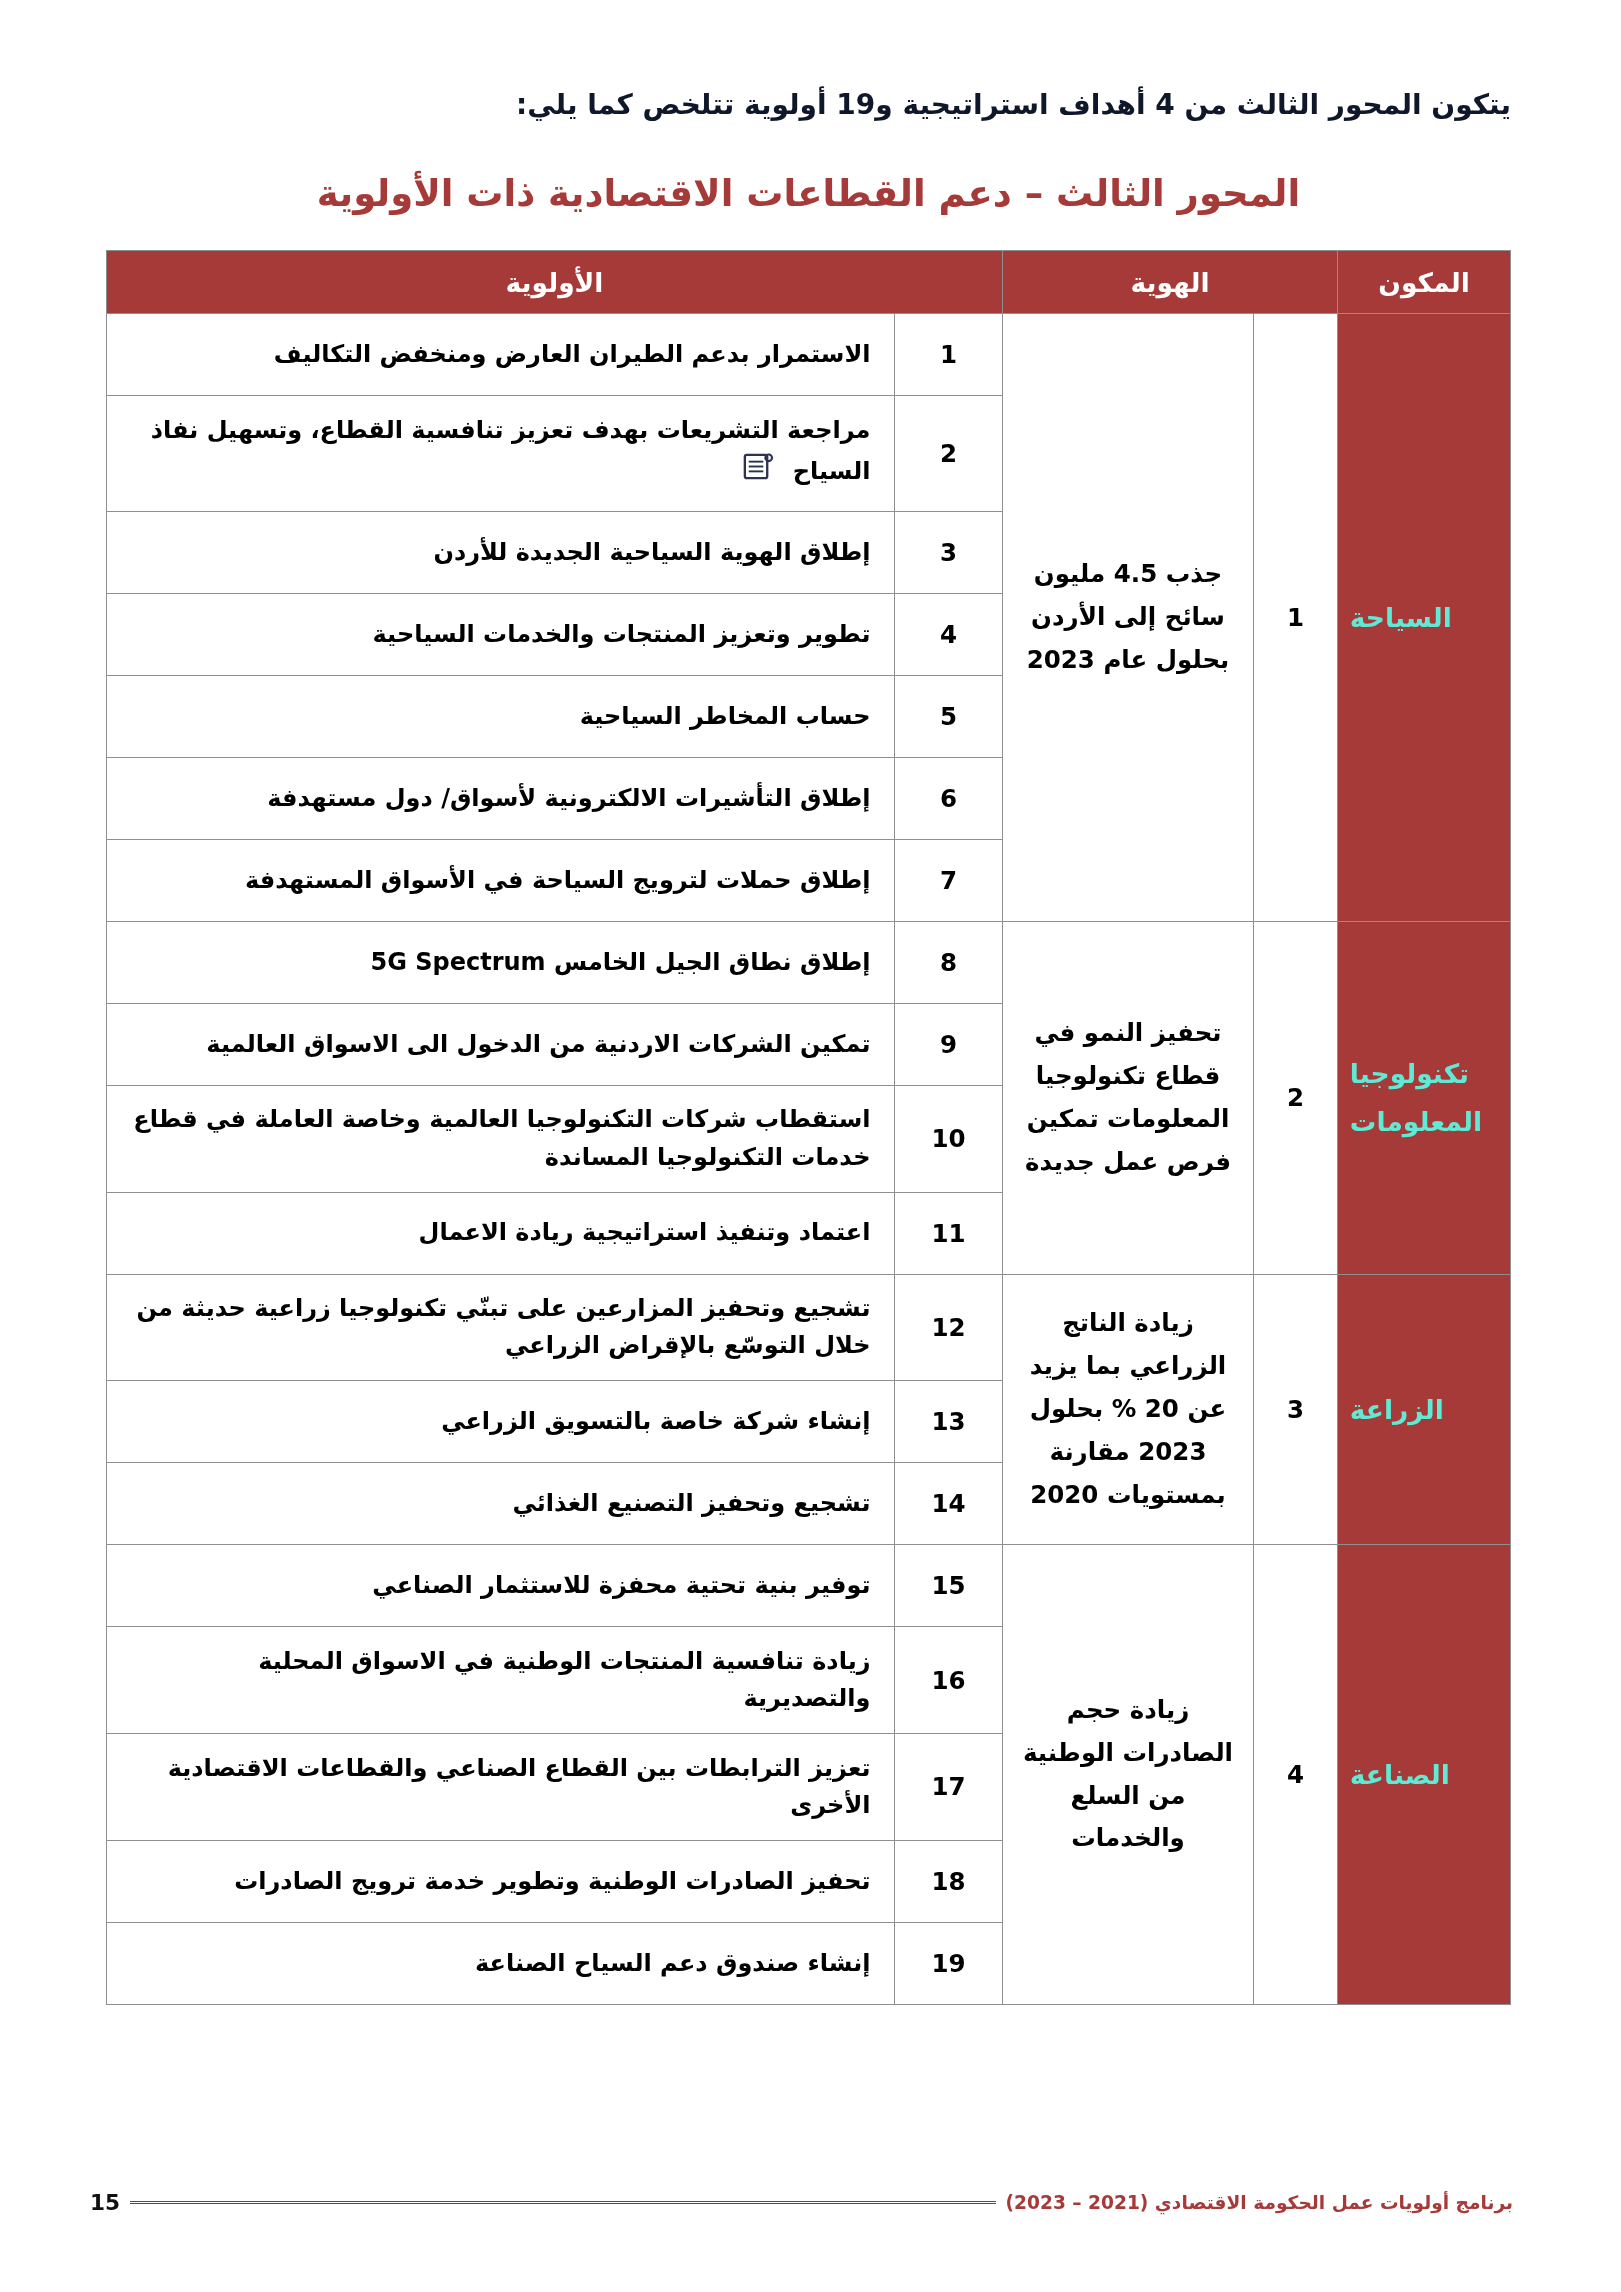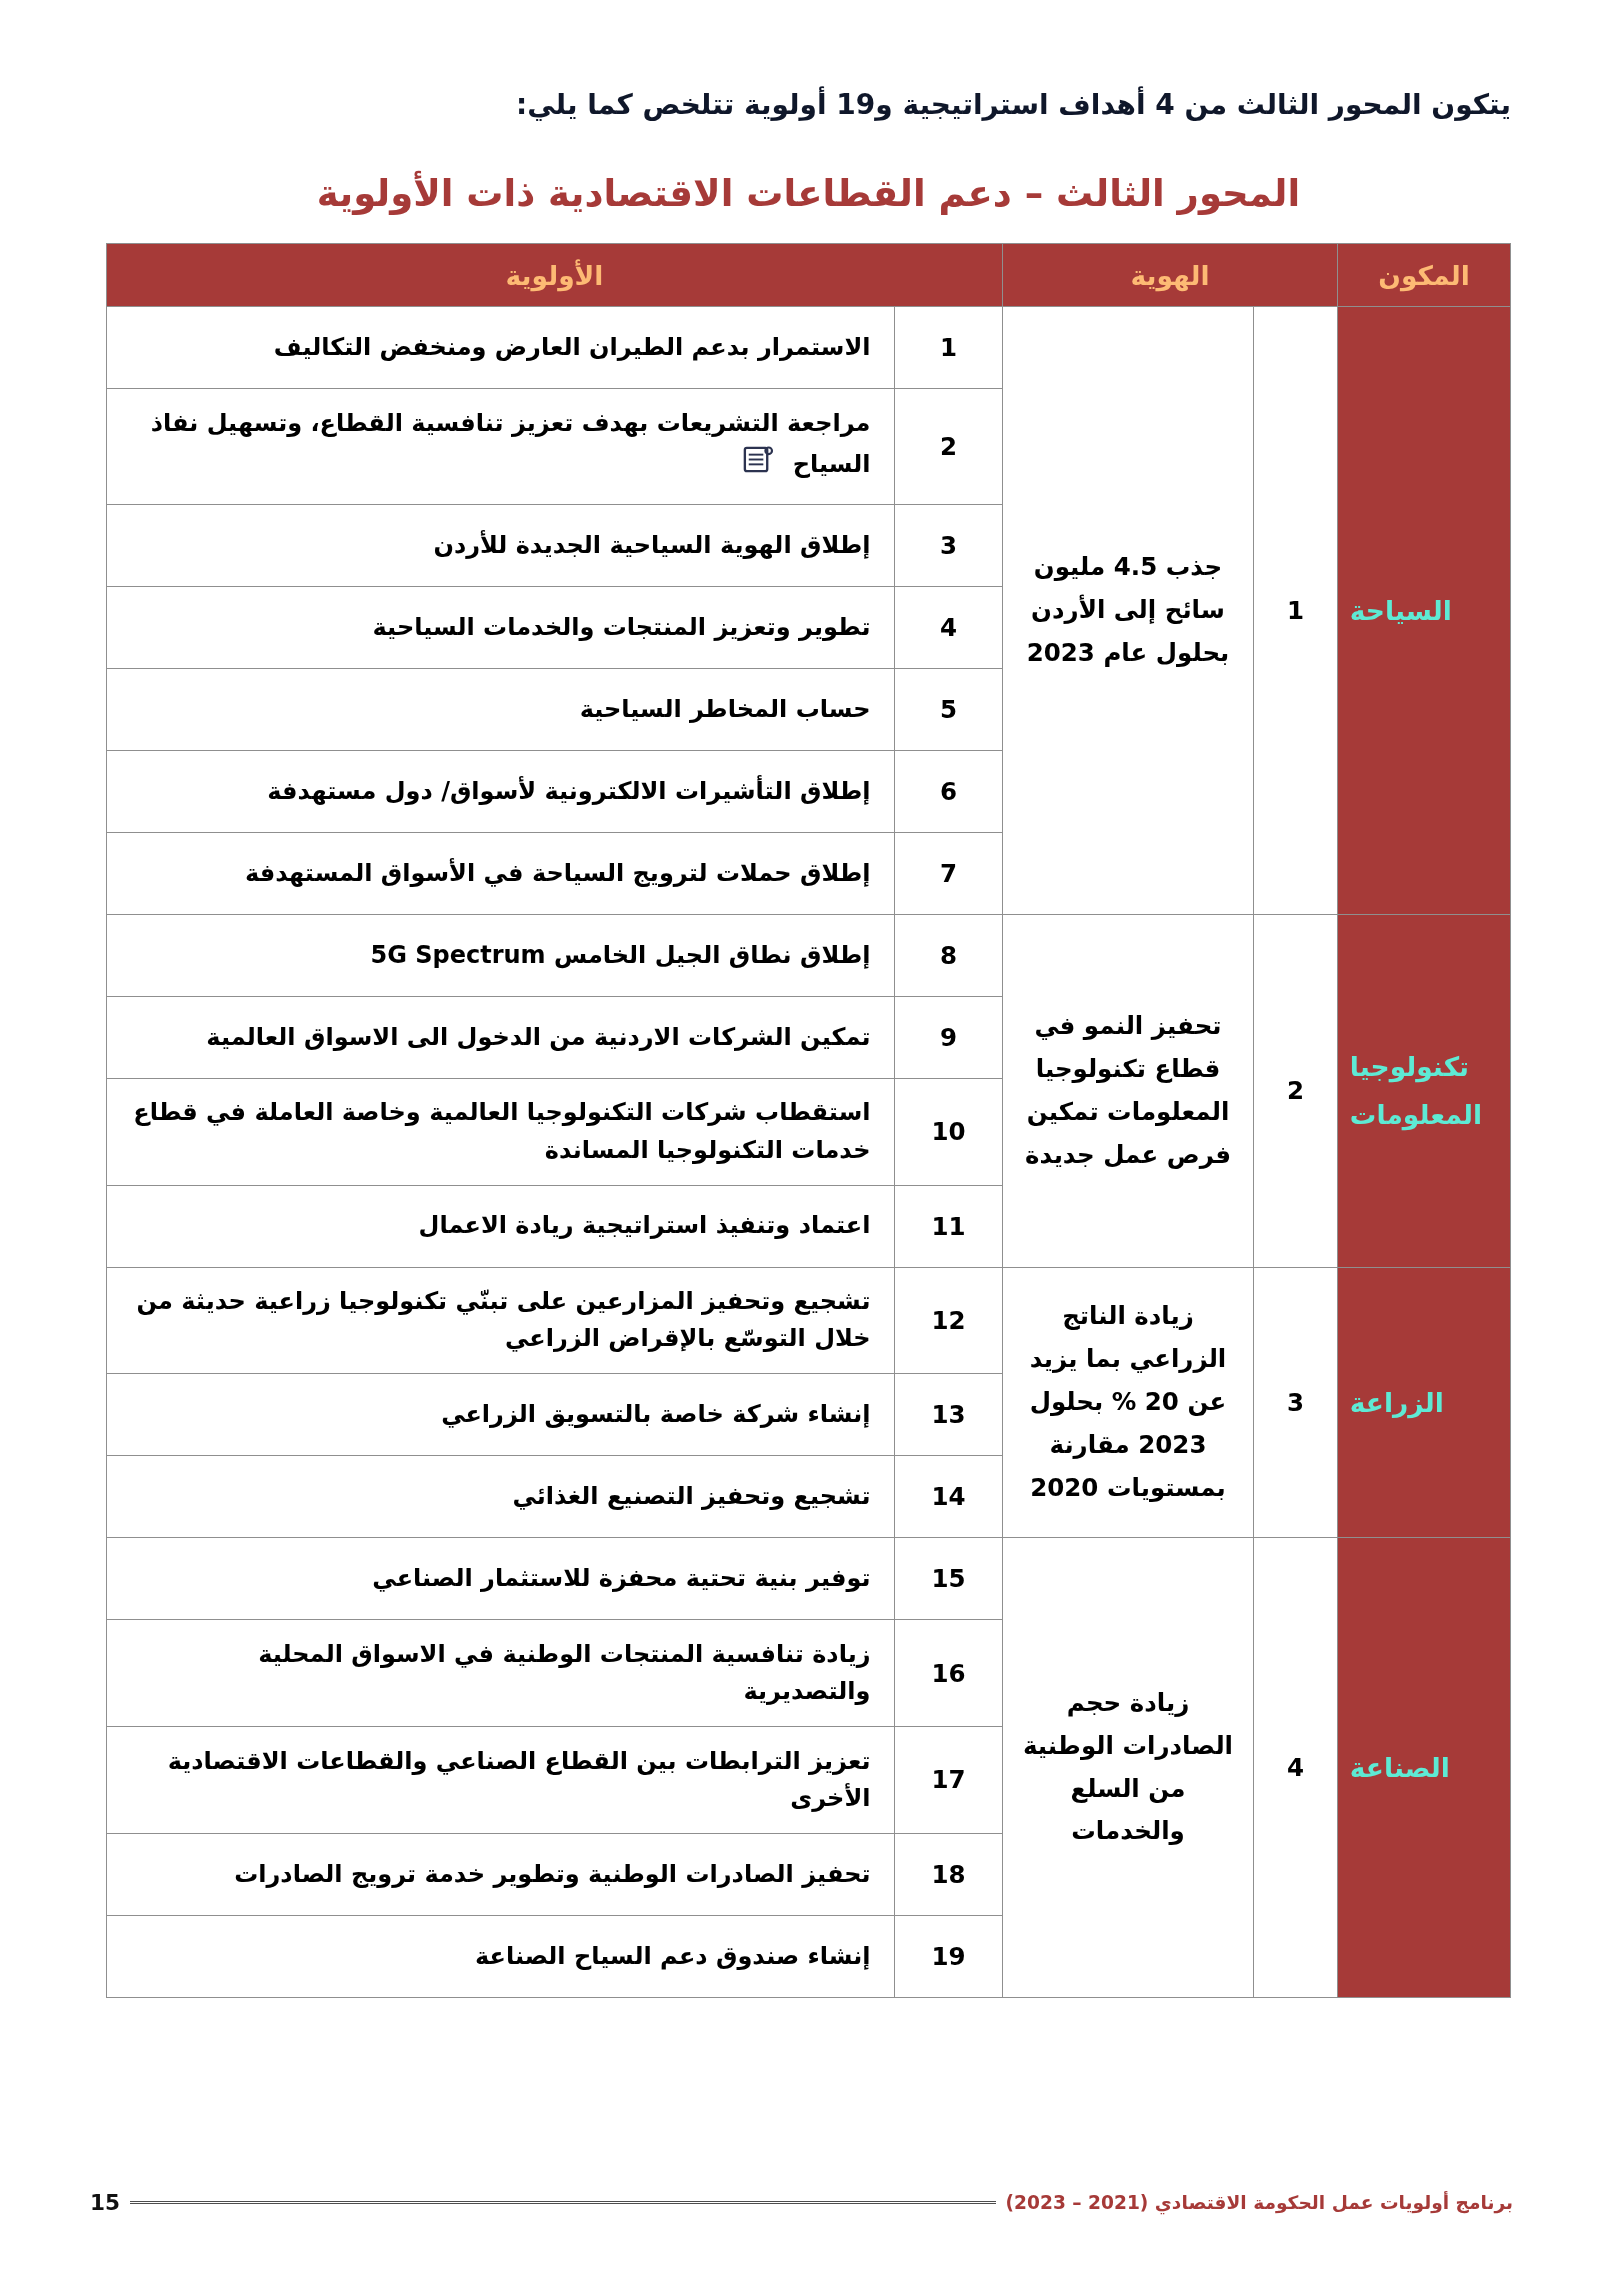--- a/index.html
+++ b/index.html
@@ -14,34 +14,34 @@
   .content { padding:88px 110px 0 106px; }
   .intro {
     font-size:28px; font-weight:bold;
     text-align:right; color:#0f172a;
     margin-bottom:51px;
   }
   .title {
     font-size:37px; font-weight:bold;
     text-align:center;
     color:var(--accent,#a63a38);
-    margin-bottom:28px;
+    margin-bottom:35px;
   }
   table.main {
     width:100%;
     border-collapse:collapse;
     table-layout:fixed;
   }
   table.main th, table.main td {
     border:1px solid #8f8f8f;
     vertical-align:middle;
   }
   thead th {
     background:var(--accent,#a63a38);
-    color:#fdba74;
+    color:#ffffff;
     font-size:26.5px; font-weight:bold;
     height:63px;
     text-align:center;
   }
   td.component {
     background:var(--accent,#a63a38);
     color:#5eead4;
     text-align:left;
     font-size:26.5px; font-weight:bold;
     line-height:1.8;

